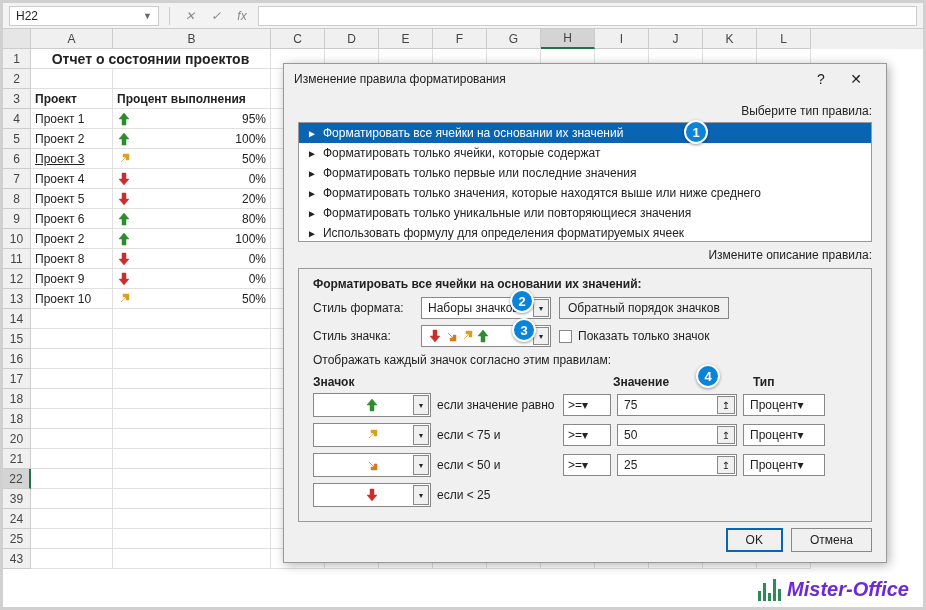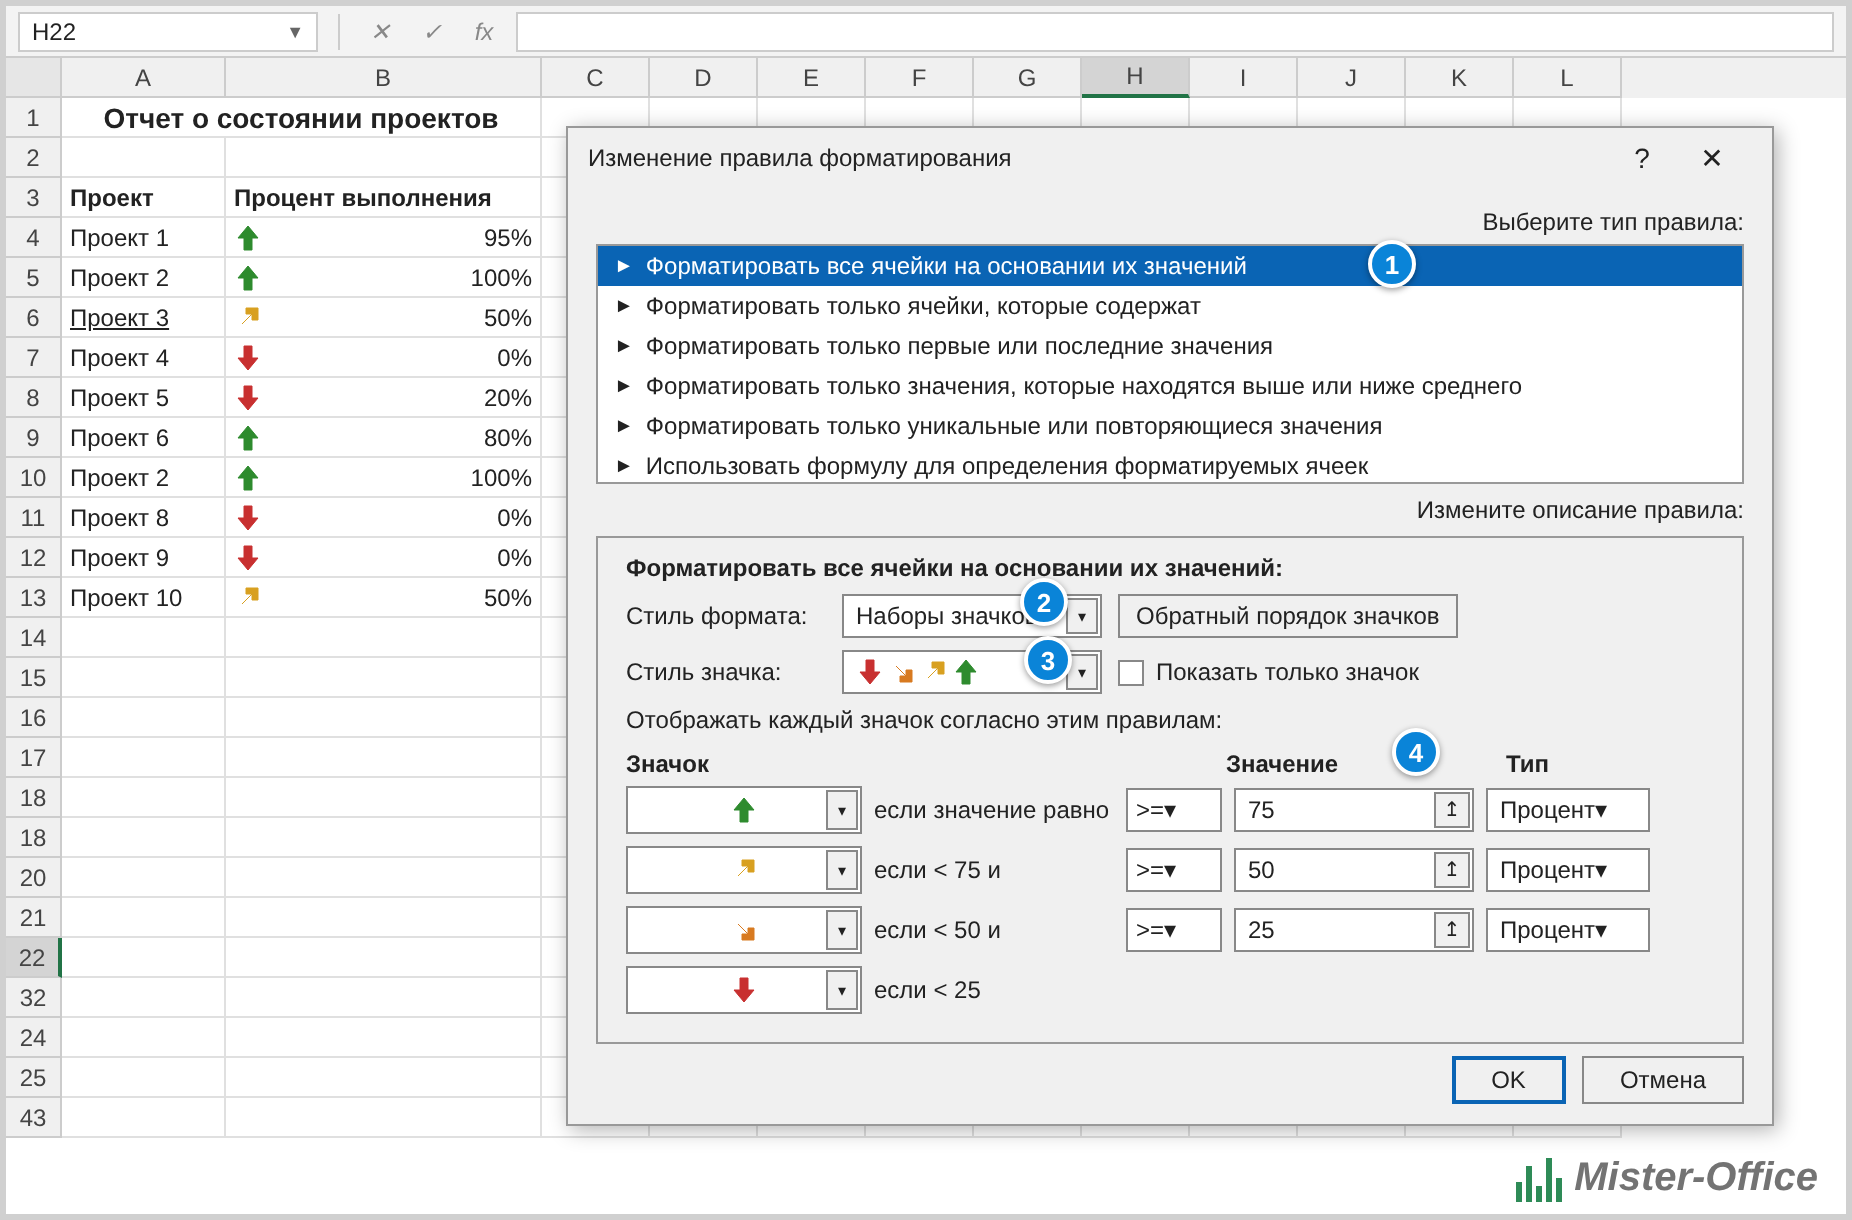--- a/index.html
+++ b/index.html
@@ -65,21 +65,21 @@
 .val-input .ref-btn { position: absolute; right: 1px; border: 1px solid #888; width: 18px; height: 18px; display: flex; align-items: center; justify-content: center; font-size: 10px; background: #f0f0f0; }
 .type-pick { width: 82px; border: 1px solid #888; background: #fff; height: 22px; display: flex; align-items: center; padding: 0 6px; position: relative; }
 .dlg-buttons { position: absolute; bottom: 10px; right: 14px; display: flex; gap: 8px; }
 .btn { border: 1px solid #888; background: #f0f0f0; height: 24px; padding: 0 18px; display: flex; align-items: center; }
 .btn.primary { border: 2px solid #0a64b4; }
 
 
 .badge { position: absolute; width: 24px; height: 24px; border-radius: 50%; background: #0a84d8; border: 2px solid #fff; color: #fff; font-weight: bold; display: flex; align-items: center; justify-content: center; font-size: 13px; box-shadow: 0 1px 3px rgba(0,0,0,0.4); z-index: 10; }
 
 
-.watermark { position: absolute; right: 14px; bottom: 6px; display: flex; align-items: center; gap: 6px; font-size: 20px; font-weight: bold; color: #737373; font-style: italic; }
+.watermark { position: absolute; right: 14px; bottom: 6px; display: flex; align-items: center; gap: 6px; font-size: 20px; font-weight: bold; color: #6d28d9; font-style: italic; }
 .wm-bars { display: flex; align-items: flex-end; gap: 2px; height: 22px; }
 .wm-bars span { width: 3px; background: #2e8b57; }
 
 svg.arrow-svg { width: 14px; height: 14px; }
 </style>
 </head>
 <body>
 
 <div class="container">
 
@@ -505,21 +505,21 @@
           <div class="cell" style="width: 54px;"></div>
           <div class="cell" style="width: 54px;"></div>
           <div class="cell" style="width: 54px;"></div>
           <div class="cell" style="width: 54px;"></div>
           <div class="cell" style="width: 54px;"></div>
           <div class="cell" style="width: 54px;"></div>
           <div class="cell" style="width: 54px;"></div>
           <div class="cell" style="width: 54px;"></div>
         </div>
         <div class="row">
-          <div class="row-h">32</div>
+          <div class="row-h">39</div>
           <div class="cell" style="width: 82px;"></div>
           <div class="cell" style="width: 158px;"></div>
           <div class="cell" style="width: 54px;"></div>
           <div class="cell" style="width: 54px;"></div>
           <div class="cell" style="width: 54px;"></div>
           <div class="cell" style="width: 54px;"></div>
           <div class="cell" style="width: 54px;"></div>
           <div class="cell" style="width: 54px;"></div>
           <div class="cell" style="width: 54px;"></div>
           <div class="cell" style="width: 54px;"></div>

